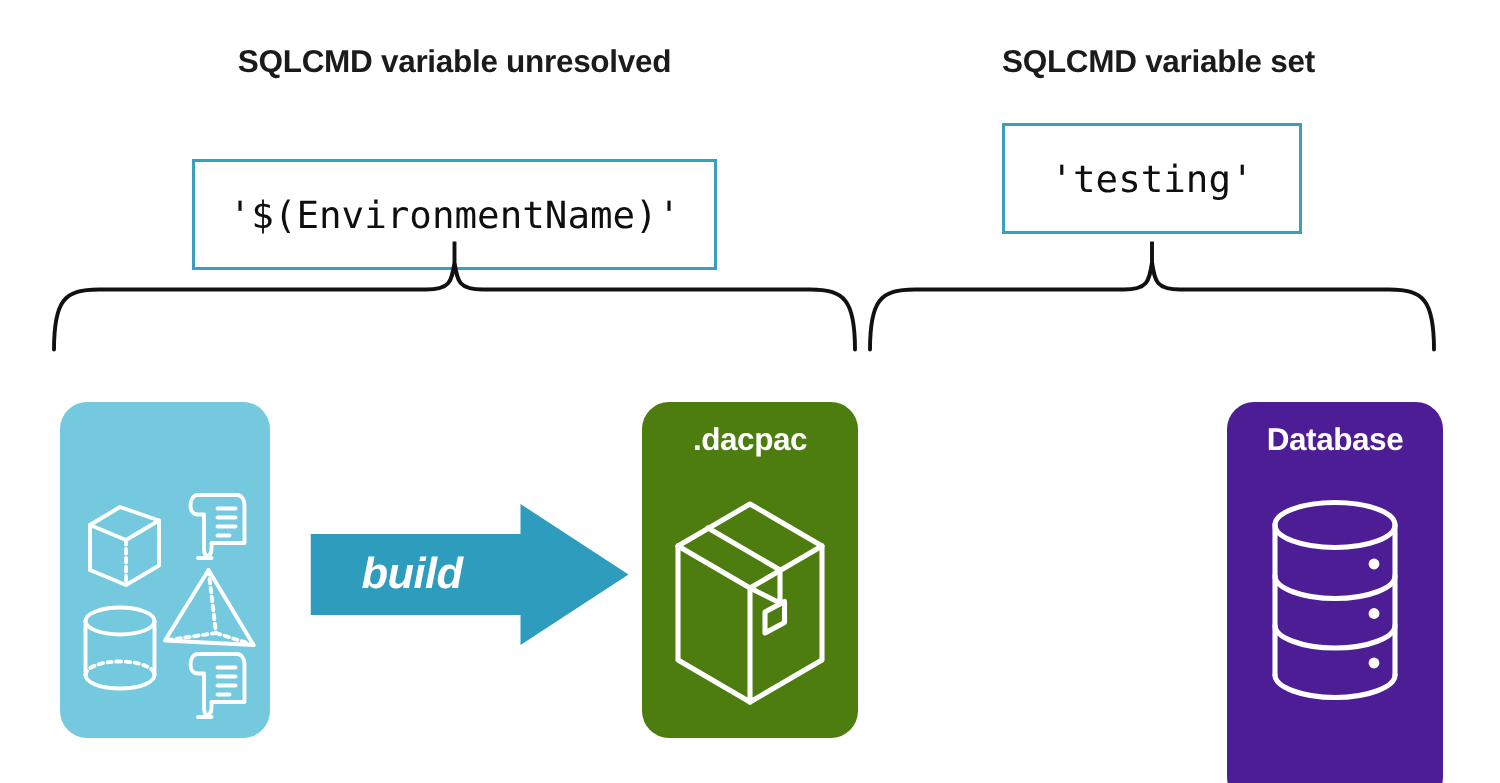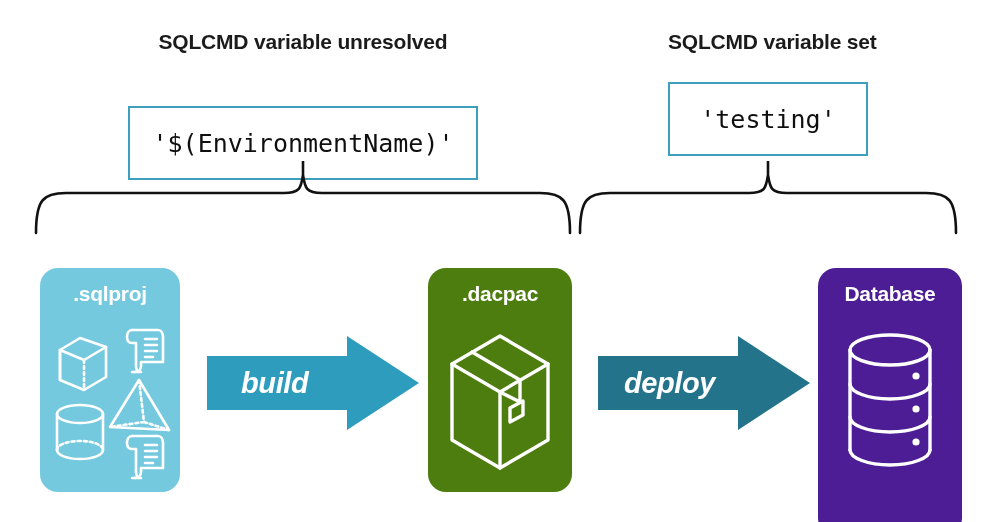--- a/index.html
+++ b/index.html
@@ -135,21 +135,20 @@
   <svg class="brace-layer" viewBox="0 0 1000 522">
 
     <path d="M 36,233 C 36,200 43,193 66,193 L 284,193 C 300,193 301,188 303,175 L 303,161
              L 303,175 C 305,188 306,193 322,193 L 540,193 C 563,193 570,200 570,233" fill="none" stroke="#111111" stroke-width="2.6" stroke-linecap="round"></path>
 
     <path d="M 580,233 C 580,200 587,193 610,193 L 749,193 C 765,193 766,188 768,175 L 768,161
              L 768,175 C 770,188 771,193 787,193 L 926,193 C 949,193 956,200 956,233" fill="none" stroke="#111111" stroke-width="2.6" stroke-linecap="round"></path>
   </svg>
 
   <div class="artifact-box" id="box-sqlproj">
-    <div class="artifact-label">.sqlproj</div>
     <svg class="artifact-art" viewBox="0 0 140 178">
       <g fill="none" stroke="#ffffff" stroke-width="2.6" stroke-linejoin="round" stroke-linecap="round">
 
         <g>
           <path d="M 20,36 L 40,24 L 66,33 L 66,63 L 44,76 L 20,66 Z"></path>
           <path d="M 20,36 L 44,46 L 66,33"></path>
           <path d="M 44,46 L 44,76" stroke-dasharray="3 3"></path>
           <path d="M 20,66 L 20,36"></path>
         </g>
 
@@ -199,26 +198,20 @@
       <g fill="none" stroke="#ffffff" stroke-width="3.4" stroke-linejoin="round" stroke-linecap="round">
         <path d="M 24,50 L 72,22 L 120,50 L 120,126 L 72,154 L 24,126 Z"></path>
         <path d="M 24,50 L 72,78 L 120,50"></path>
         <path d="M 72,78 L 72,154"></path>
         <path d="M 44,38 L 92,66 L 92,88 L 72,78"></path>
         <path d="M 82,94 L 95,87 L 95,101 L 82,108 Z"></path>
       </g>
     </svg>
   </div>
 
-  <div class="arrow" id="arrow-deploy">
-    <svg viewBox="0 0 212 94" width="212" height="94">
-      <path d="M 0,20 L 140,20 L 140,0 L 212,47 L 140,94 L 140,74 L 0,74 Z" fill="#23738a"></path>
-    </svg>
-    <div class="arrow-label">deploy</div>
-  </div>
 
   <div class="artifact-box" id="box-database">
     <div class="artifact-label">Database</div>
     <svg class="artifact-art" viewBox="0 0 144 178">
       <g fill="none" stroke="#ffffff" stroke-width="3.4" stroke-linejoin="round" stroke-linecap="round">
         <ellipse cx="72" cy="36" rx="40" ry="15"></ellipse>
         <path d="M 32,36 L 32,136"></path>
         <path d="M 112,36 L 112,136"></path>
         <path d="M 32,136 C 32,144 50,151 72,151 C 94,151 112,144 112,136"></path>
         <path d="M 32,70 C 32,78 50,85 72,85 C 94,85 112,78 112,70"></path>

